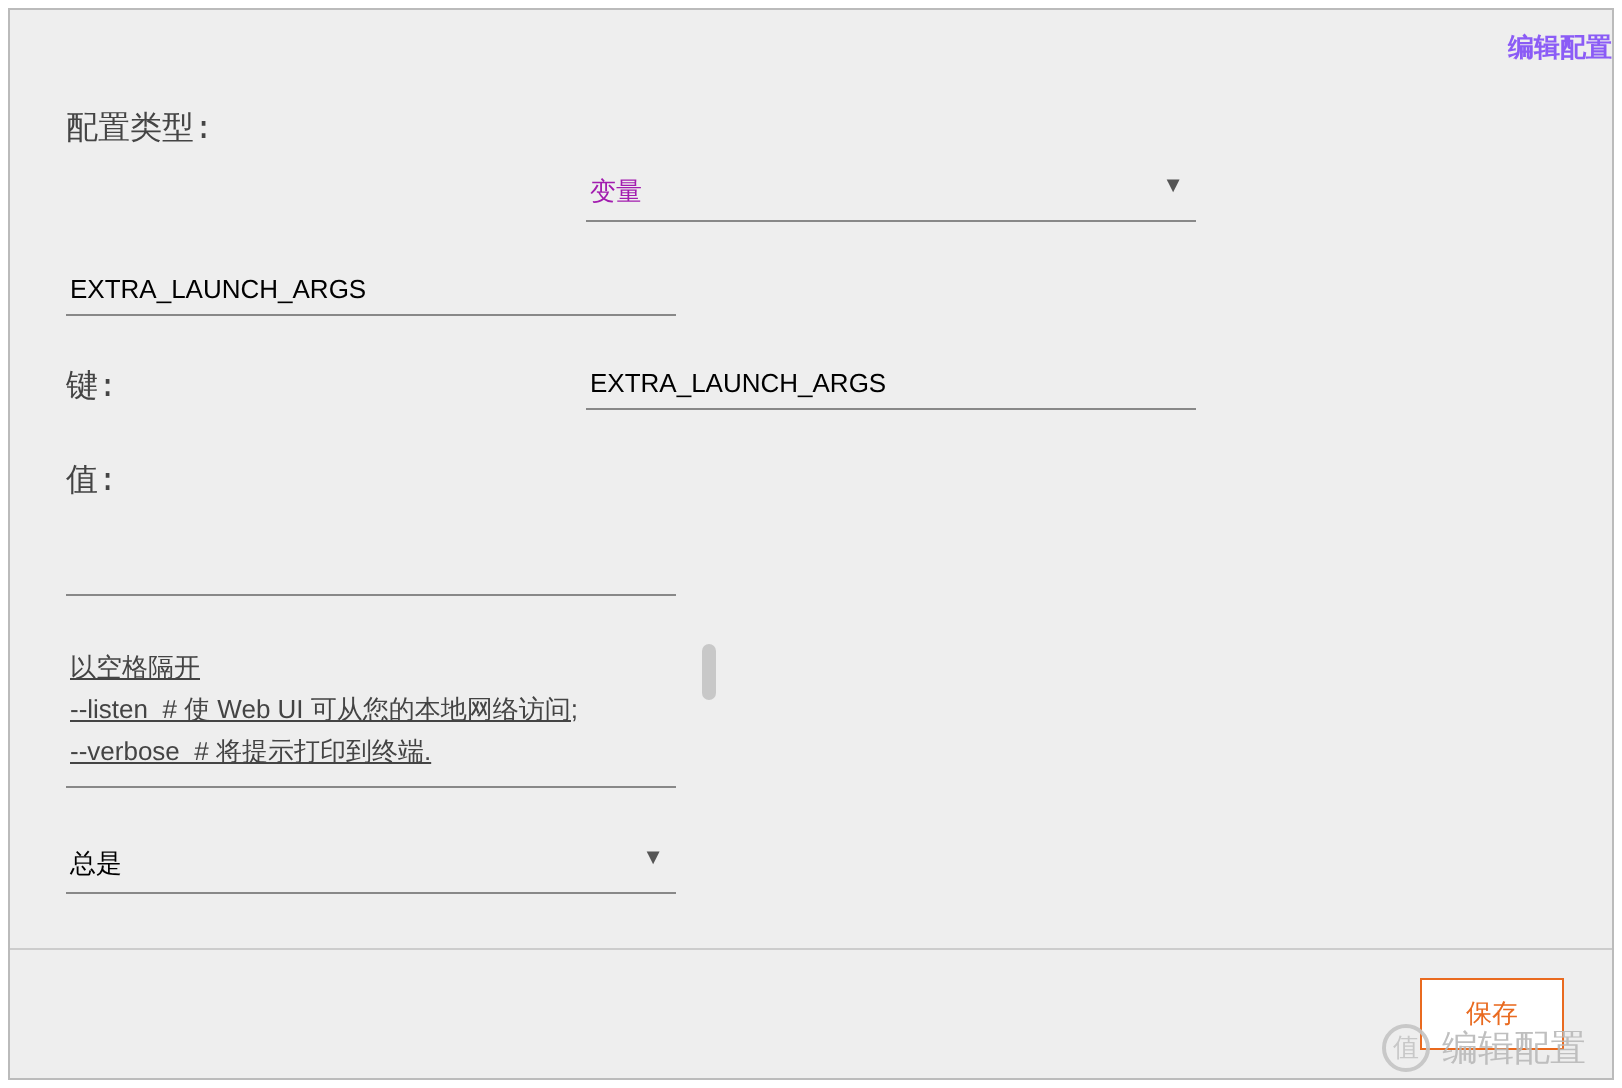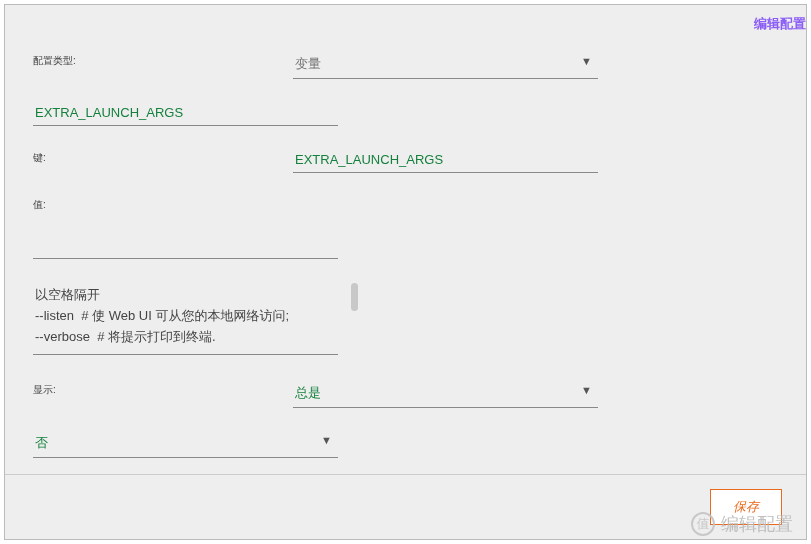--- a/index.html
+++ b/index.html
@@ -38,37 +38,38 @@
 .row {
   display: flex;
   align-items: flex-start;
   margin-bottom: 22px;
 }
 .label {
   width: 260px;
   flex-shrink: 0;
   color: #444;
   padding-top: 3px;
-  font-size: 10px;
+  font-size: 16px;
+  font-family: Liberation Mono, monospace;
 }
 .field {
   flex: 1;
   max-width: 305px;
 }
 .select-look, .text-input {
   width: 100%;
   border: none;
   border-bottom: 1px solid #888;
   background: transparent;
   font-size: 13px;
   padding: 4px 2px 5px 2px;
-  color: #15803d;
+  color: #000000;
   font-family: inherit;
 }
-.select-look.disabled { color: #737373; }
+.select-look.disabled { color: #a21caf; margin-top: 32px; }
 .select-wrap {
   position: relative;
   width: 100%;
 }
 .caret {
   position: absolute;
   right: 6px;
   top: 4px;
   font-size: 11px;
   color: #555;
@@ -80,20 +81,21 @@
   border-bottom: 1px solid #888;
   background: transparent;
   font-size: 13px;
   padding: 4px 2px 5px 2px;
   color: #444;
   font-family: inherit;
   line-height: 1.6;
   resize: none;
   height: 74px;
   white-space: pre-wrap;
+  text-decoration: underline;
 }
 .scrollbar-thumb {
   position: absolute;
   right: -20px;
   top: 2px;
   width: 7px;
   height: 28px;
   background: #c8c8c8;
   border-radius: 4px;
 }
@@ -106,21 +108,20 @@
 }
 .btn {
   min-width: 72px;
   padding: 8px 18px;
   border: 1px solid #e96a1f;
   background: #fff;
   color: #e96a1f;
   font-size: 13px;
   cursor: pointer;
   text-align: center;
-  font-style: italic;
 }
 .watermark {
   position: absolute;
   right: 18px;
   bottom: 8px;
   color: #b9b9b9;
   font-size: 18px;
   font-weight: 500;
   display: flex;
   align-items: center;
@@ -184,21 +185,20 @@
     <div class="row">
       <div class="field desc-wrap">
         <textarea class="textarea-look" readonly="" style="">以空格隔开
 --listen  # 使 Web UI 可从您的本地网络访问;
 --verbose  # 将提示打印到终端.</textarea>
         <div class="scrollbar-thumb"></div>
       </div>
     </div>
 
     <div class="row">
-      <div class="label">显示:</div>
       <div class="field">
         <div class="select-wrap">
           <div class="select-look">总是</div>
           <span class="caret">▼</span>
         </div>
       </div>
     </div>
 
     <div class="row">
       <div class="field">

